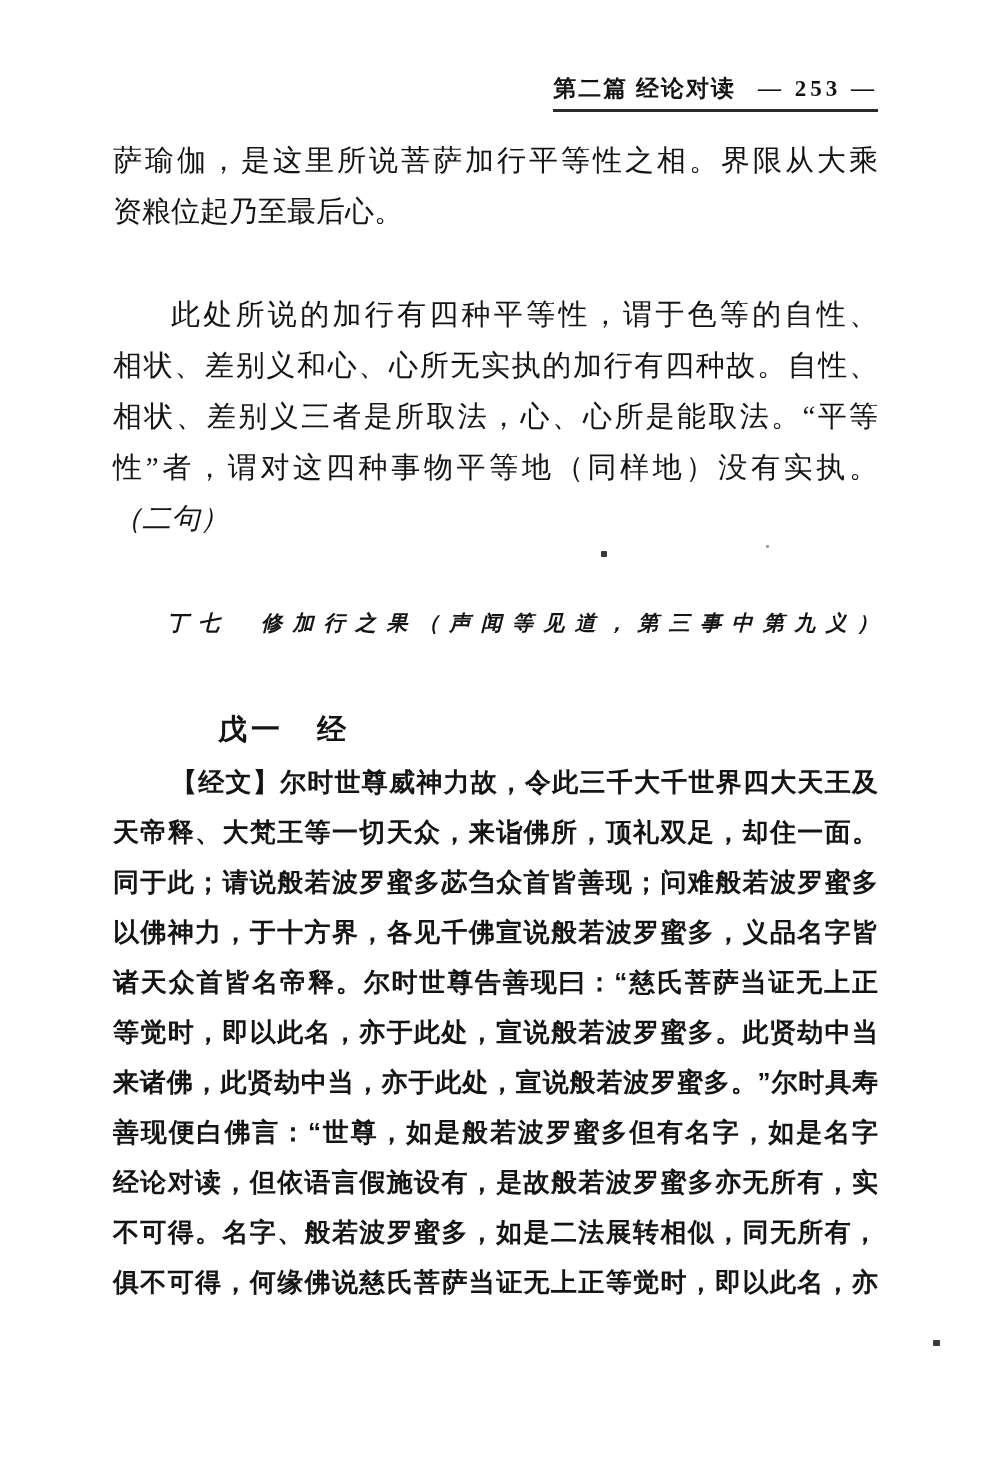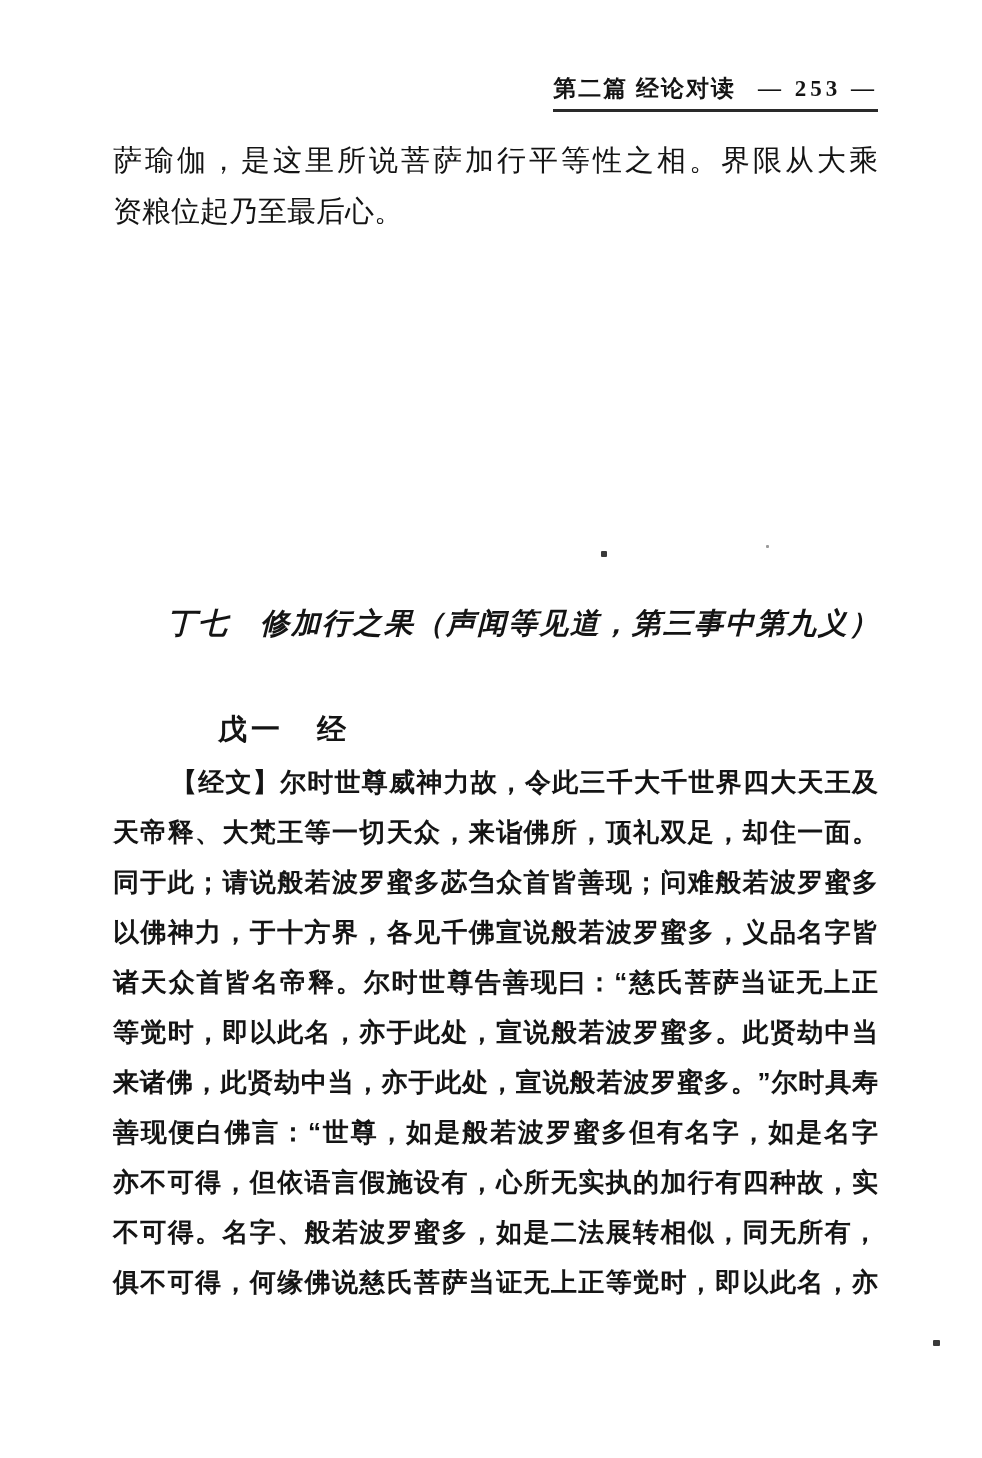--- a/index.html
+++ b/index.html
@@ -46,21 +46,21 @@
 
   .shuji-p1 { position:absolute; left:113px; top:135px; }
   .shuji-p2 { position:absolute; left:113px; top:289px; }
   .shuji-p2 .fin { font-style:italic; }
 
   .heading-ding {
     position:absolute; left:113px; top:598px;
     font-weight:bold; font-style:italic;
     font-family:"Liberation Serif","DejaVu Serif",serif;
   }
-  .heading-ding .tline { font-size:29px; }
+  .heading-ding .tline { font-size:21px; }
   .heading-ding .ind { width:711px; padding-left:54px; }
 
   .heading-wu {
     position:absolute; left:113px; top:704px;
     font-family:"Liberation Sans","DejaVu Sans",sans-serif;
     font-weight:bold;
   }
   .heading-wu .tline { width:660px; padding-left:105px; text-align-last:left; letter-spacing:4px; }
 
   .jingwen {
@@ -84,39 +84,46 @@
 
   <div class="running-header">
     <span>第二篇  经论对读</span><span class="pageno">—  253  —</span>
   </div>
 
   <div class="shuji-p1">
     <span class="tline">萨瑜伽，是这里所说菩萨加行平等性之相。界限从大乘</span>
     <span class="tline last">资粮位起乃至最后心。</span>
   </div>
 
+  <div class="shuji-p2">
+    <span class="tline ind2">此处所说的加行有四种平等性，谓于色等的自性、</span>
+    <span class="tline">相状、差别义和心、心所无实执的加行有四种故。自性、</span>
+    <span class="tline">相状、差别义三者是所取法，心、心所是能取法。“平等</span>
+    <span class="tline">性”者，谓对这四种事物平等地（同样地）没有实执。</span>
+    <span class="tline last fin">（二句）</span>
+  </div>
 
   <div class="heading-ding">
     <span class="tline ind">丁七　修加行之果（声闻等见道，第三事中第九义）</span>
   </div>
 
   <div class="heading-wu">
     <span class="tline">戊一　经</span>
   </div>
 
   <div class="jingwen">
     <span class="tline ind2">【经文】尔时世尊威神力故，令此三千大千世界四大天王及</span>
     <span class="tline">天帝释、大梵王等一切天众，来诣佛所，顶礼双足，却住一面。</span>
     <span class="tline">同于此；请说般若波罗蜜多苾刍众首皆善现；问难般若波罗蜜多</span>
     <span class="tline">以佛神力，于十方界，各见千佛宣说般若波罗蜜多，义品名字皆</span>
     <span class="tline">诸天众首皆名帝释。尔时世尊告善现曰：“慈氏菩萨当证无上正</span>
     <span class="tline">等觉时，即以此名，亦于此处，宣说般若波罗蜜多。此贤劫中当</span>
     <span class="tline">来诸佛，此贤劫中当，亦于此处，宣说般若波罗蜜多。”尔时具寿</span>
     <span class="tline">善现便白佛言：“世尊，如是般若波罗蜜多但有名字，如是名字</span>
-    <span class="tline">亦不可得，但依语言假施设有，心所无实执的加行有四种故，实</span>
+    <span class="tline">经论对读，但依语言假施设有，是故般若波罗蜜多亦无所有，实</span>
     <span class="tline">不可得。名字、般若波罗蜜多，如是二法展转相似，同无所有，</span>
     <span class="tline">俱不可得，何缘佛说慈氏菩萨当证无上正等觉时，即以此名，亦</span>
   </div>
 
   <div class="speck s1"></div>
   <div class="speck s2"></div>
   <div class="speck s3"></div>
 
 </div>
 

